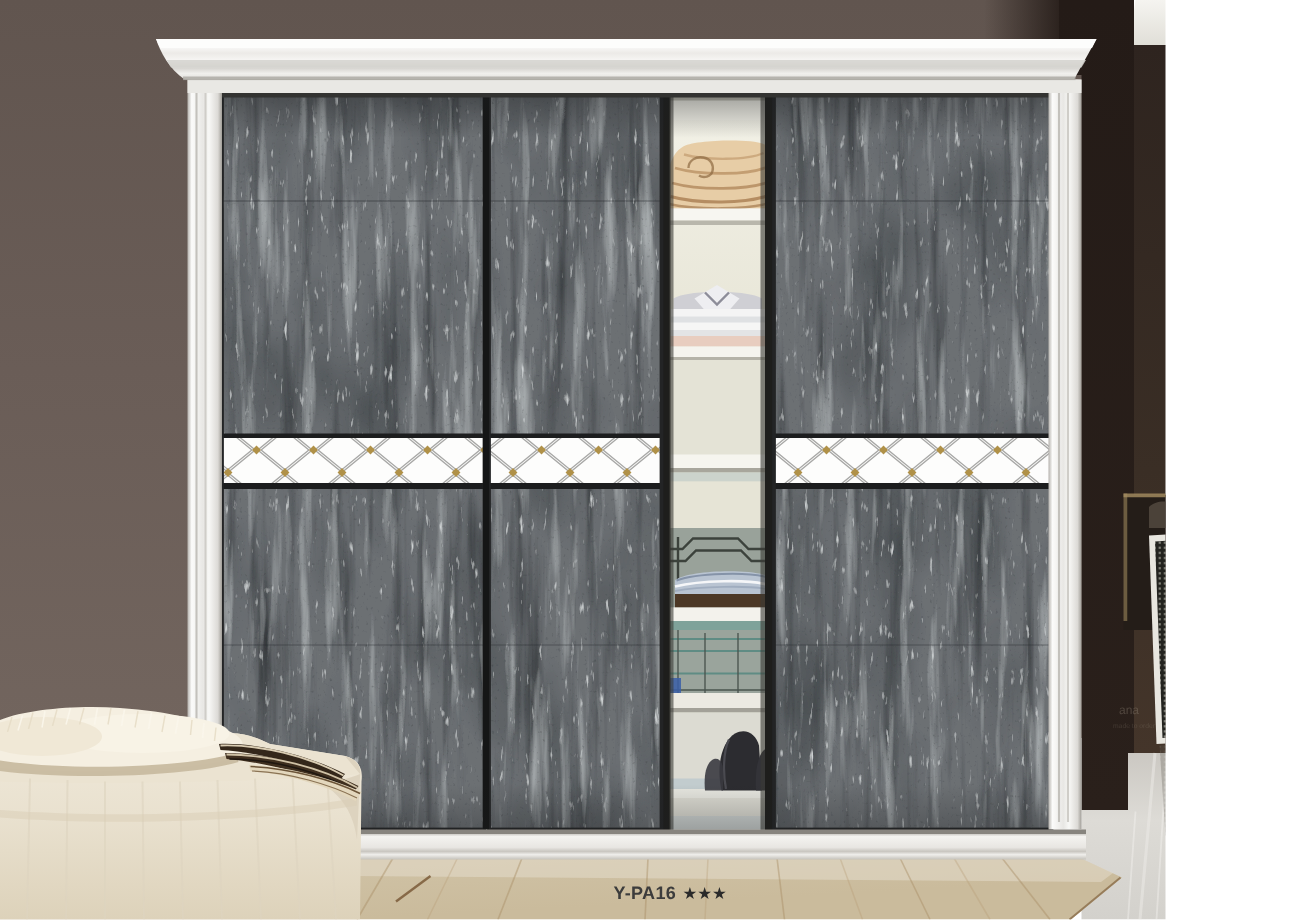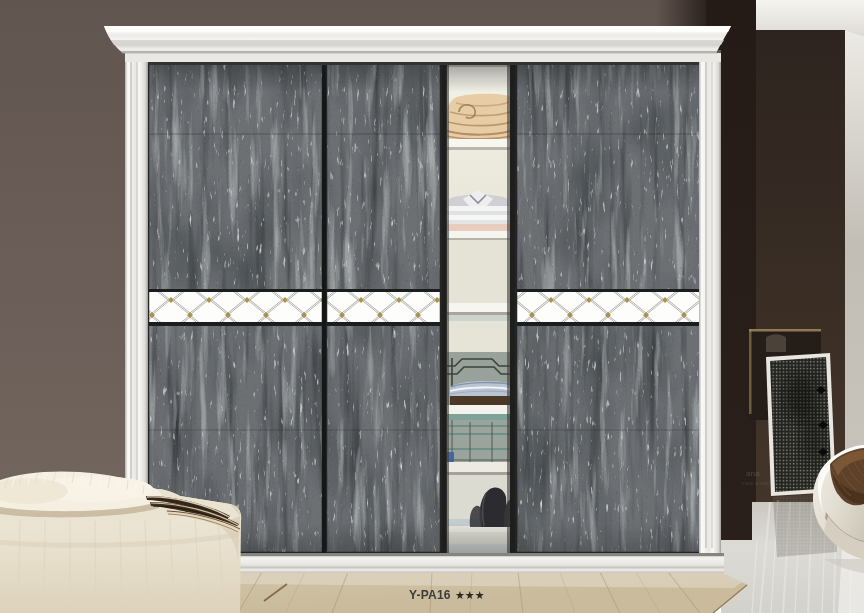--- a/index.html
+++ b/index.html
@@ -1,16 +1,16 @@
 <!DOCTYPE html>
 <html><head>
 <meta charset="utf-8">
 <style>
 html,body{margin:0;padding:0;background:#fff;}
-#stage{position:relative;width:864px;height:613px;overflow:hidden;font-family:"Liberation Sans",sans-serif;}
+#stage{position:relative;width:777px;height:613px;overflow:hidden;font-family:"Liberation Sans",sans-serif;}
 </style>
 </head>
 <body>
 <div id="stage">
 <svg width="864" height="613" viewBox="0 0 864 613" xmlns="http://www.w3.org/2000/svg">
 <defs>
   <linearGradient id="wallL" x1="0" y1="0" x2="0" y2="1">
     <stop offset="0" stop-color="#61554f"></stop>
     <stop offset="0.5" stop-color="#6a5d57"></stop>
     <stop offset="1" stop-color="#72655e"></stop>

